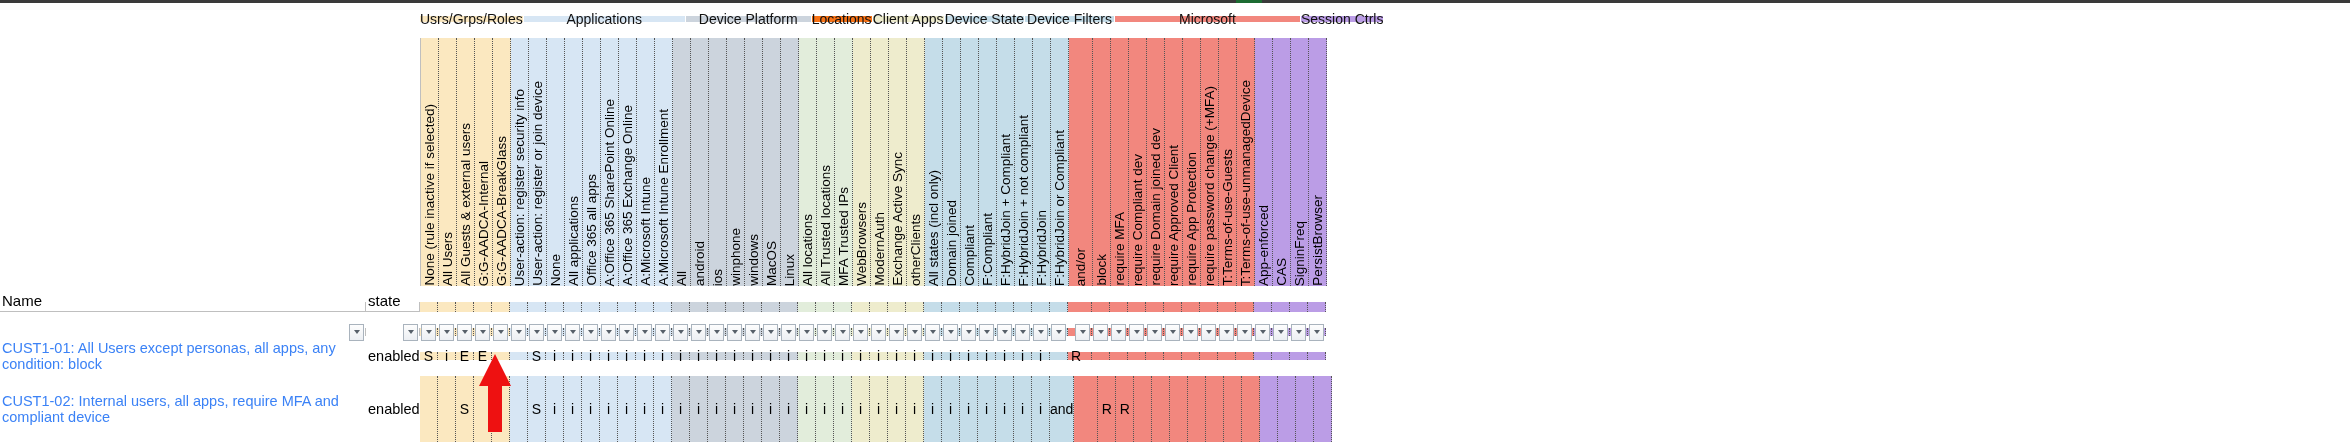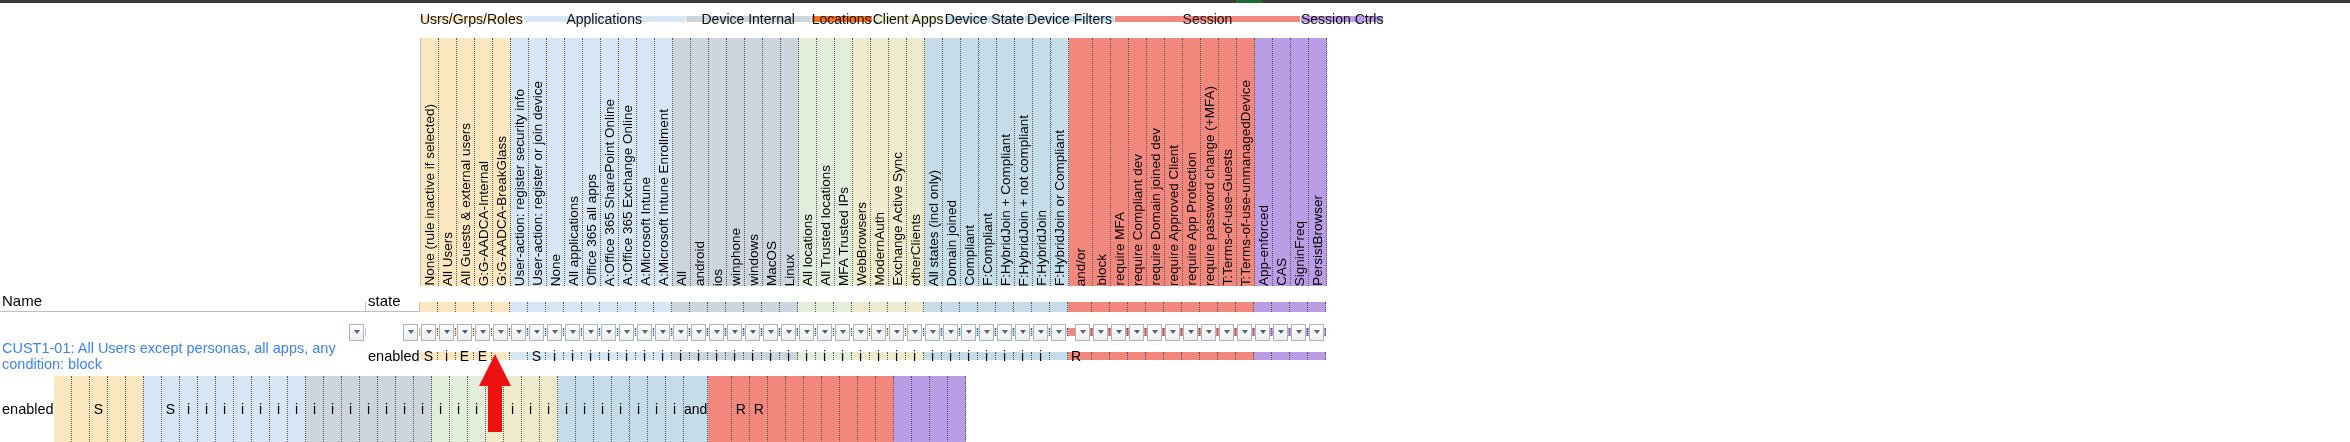--- a/index.html
+++ b/index.html
@@ -64,26 +64,26 @@
   <div class="topstrip">
     <div class="greentick" style="left:1236px;"></div>
   </div>
 
   <div class="grid">
 
     <div class="rowline" id="row-groups">
         <div class="grp" style="flex: 0 0 420px; background: rgb(255, 255, 255);"></div>
         <div class="grp" style="flex: 0 0 90px; background: rgb(251, 232, 192);">Usrs/Grps/Roles</div>
         <div class="grp" style="flex: 0 0 162px; background: rgb(215, 230, 244);">Applications</div>
-        <div class="grp" style="flex: 0 0 126px; background: rgb(204, 212, 221);">Device Internal</div>
+        <div class="grp" style="flex: 0 0 126px; background: rgb(204, 212, 221);">Device Platform</div>
         <div class="grp" style="flex: 0 0 54px; background: #f97316;">Locations</div>
         <div class="grp" style="flex: 0 0 72px; background: rgb(238, 236, 205);">Client Apps</div>
         <div class="grp" style="flex: 0 0 54px; background: rgb(197, 221, 233);">Device State</div>
         <div class="grp" style="flex: 0 0 90px; background: rgb(197, 221, 233);">Device Filters</div>
-        <div class="grp" style="flex: 0 0 186px; background: rgb(242, 135, 126);">Session</div>
+        <div class="grp" style="flex: 0 0 186px; background: rgb(242, 135, 126);">Microsoft</div>
         <div class="grp" style="flex: 0 0 72px; background: rgb(187, 157, 230); text-align: right;">Session Ctrls</div>
       </div>
 
     <div class="rowline" id="row-vlabels">
         <div style="flex: 0 0 420px; background: rgb(255, 255, 255); border-right: 1px solid rgb(191, 191, 191);"></div>
         <div class="vcell" style="flex: 0 0 18px; background: rgb(251, 232, 192);">
           <span>None (rule inactive if selected)</span>
         </div>
         <div class="vcell" style="flex: 0 0 18px; background: rgb(251, 232, 192);">
           <span>All Users</span>
@@ -600,20 +600,21 @@
         <div class="dcell" style="flex: 0 0 18px; background: rgb(242, 135, 126);"></div>
         <div class="dcell" style="flex: 0 0 18px; background: rgb(242, 135, 126);"></div>
         <div class="dcell" style="flex: 0 0 18px; background: rgb(242, 135, 126);"></div>
         <div class="dcell" style="flex: 0 0 18px; background: rgb(242, 135, 126);"></div>
         <div class="dcell" style="flex: 0 0 18px; background: rgb(187, 157, 230);"></div>
         <div class="dcell" style="flex: 0 0 18px; background: rgb(187, 157, 230);"></div>
         <div class="dcell" style="flex: 0 0 18px; background: rgb(187, 157, 230);"></div>
         <div class="dcell" style="flex: 0 0 18px; background: rgb(187, 157, 230);"></div>
       </div>
     <div class="rowline" id="row-data-1">
+        <div class="namecell" style="flex: 0 0 366px;">CUST1-02: Internal users, all apps, require MFA and compliant device</div>
         <div class="statecell" style="flex: 0 0 54px;">enabled</div>
         <div class="dcell" style="flex: 0 0 18px; background: rgb(251, 232, 192);"></div>
         <div class="dcell" style="flex: 0 0 18px; background: rgb(251, 232, 192);"></div>
         <div class="dcell" style="flex: 0 0 18px; background: rgb(251, 232, 192);">S</div>
         <div class="dcell" style="flex: 0 0 18px; background: rgb(251, 232, 192);"></div>
         <div class="dcell" style="flex: 0 0 18px; background: rgb(251, 232, 192);"></div>
         <div class="dcell" style="flex: 0 0 18px; background: rgb(215, 230, 244);"></div>
         <div class="dcell" style="flex: 0 0 18px; background: rgb(215, 230, 244);">S</div>
         <div class="dcell" style="flex: 0 0 18px; background: rgb(215, 230, 244);">i</div>
         <div class="dcell" style="flex: 0 0 18px; background: rgb(215, 230, 244);">i</div>

